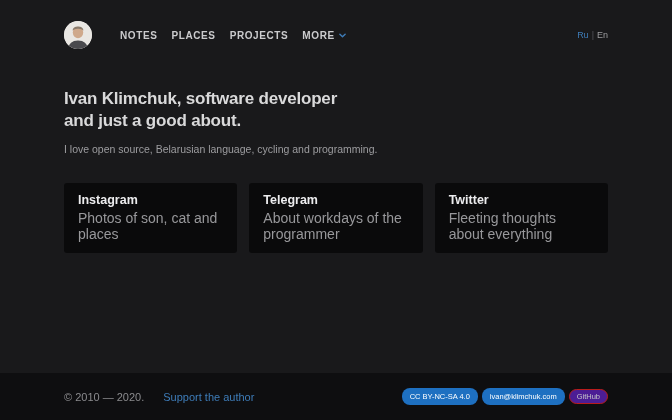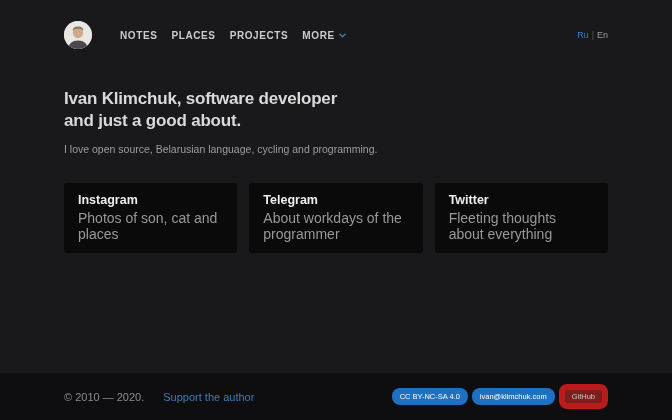--- a/index.html
+++ b/index.html
@@ -105,21 +105,21 @@
   .pill {
     font-size: 7.5px;
     line-height: 1;
     padding: 5px 8px;
     border-radius: 8px;
     text-decoration: none;
     white-space: nowrap;
     cursor: pointer;
   }
   .pill.blue { background: #1e70c1; color: #ffffff; }
-  .pill.dark { background: #7f1d1d; color: #c6c6c9; border: 6px solid #b91c1c; padding: 2.5px 7px; }
+  .pill.dark { background: #4c1d95; color: #c6c6c9; border: 1px solid #b91c1c; padding: 2.5px 7px; }
 </style>
 </head>
 <body>
 
 <div class="header">
   <div class="avatar">
     <svg width="28" height="28" viewBox="0 0 28 28">
       <circle cx="14" cy="14" r="14" fill="#e9e7e3"></circle>
       <ellipse cx="14" cy="11.5" rx="5.2" ry="5.8" fill="#cfa98c"></ellipse>
       <path d="M8.5 9.5 Q9 5.5 14 5.5 Q19 5.5 19.5 9.5 Q17 7.5 14 7.8 Q11 7.5 8.5 9.5 Z" fill="#8a7a6a"></path>

